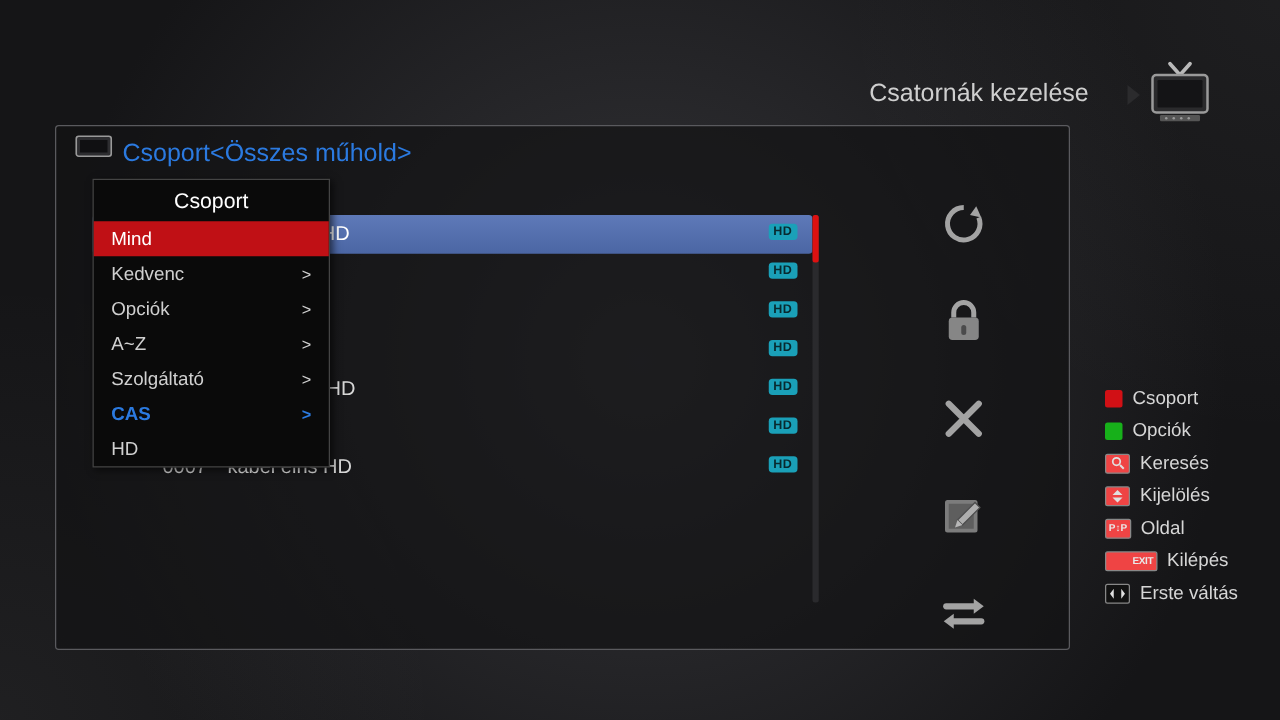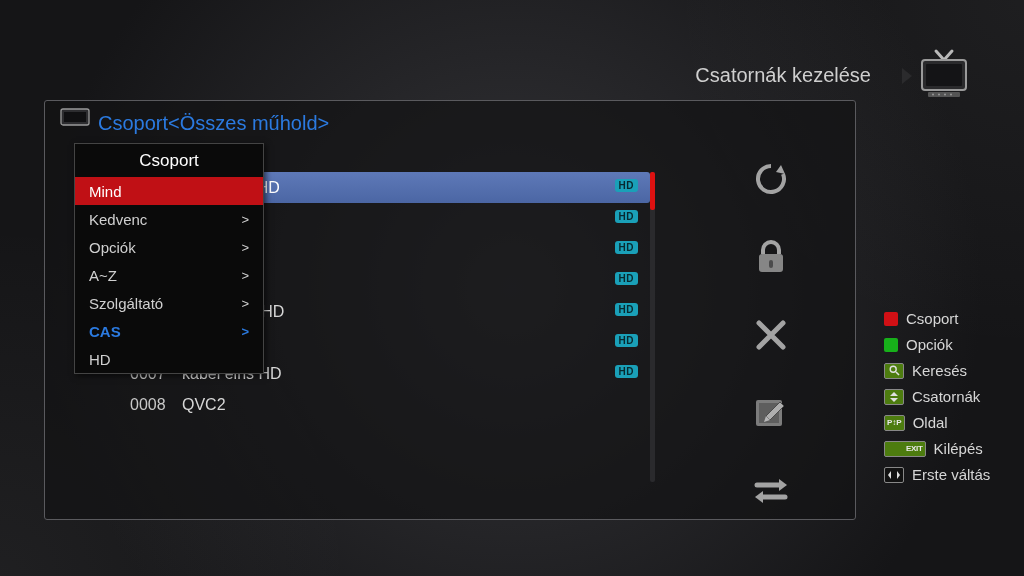--- a/index.html
+++ b/index.html
@@ -79,21 +79,21 @@
 }
 .action-icon { width:42px; height:42px; display:flex; align-items:center; justify-content:center; opacity:0.85; }
 
 .legend {
   position:absolute; right:20px; top:310px; width:120px;
   display:flex; flex-direction:column; gap:9px; font-size:15px; color:#d6d6d6;
 }
 .legend-row { display:flex; align-items:center; gap:8px; }
 .swatch { width:14px; height:14px; border-radius:2px; }
 .key-badge {
-  min-width:20px; height:16px; background:#4d7c0f; border:1px solid #888; border-radius:2px;
+  min-width:20px; height:16px; background:#ef4444; border:1px solid #888; border-radius:2px;
   display:flex; align-items:center; justify-content:center; font-size:9px; font-weight:bold;
   padding:0 2px; color:#e8e8e8;
 }
 .key-badge.pip { font-size:8px; }
 .key-badge.exit { font-size:8px; letter-spacing:-0.3px;padding-left:21px; }
 .arrow-badge {
   width:20px; height:16px; background:#111; border:1px solid #888; border-radius:2px;
   display:flex; align-items:center; justify-content:center;
 }
 </style>
@@ -156,24 +156,20 @@
     <div class="channel-row">
       <span class="ch-num">0006</span>
       <span class="ch-name">RTL2 HD</span>
       <span class="hd-badge">HD</span>
     </div>
     <div class="channel-row">
       <span class="ch-num">0007</span>
       <span class="ch-name">kabel eins HD</span>
       <span class="hd-badge">HD</span>
     </div>
-    <div class="channel-row">
-      <span class="ch-num">0008</span>
-      <span class="ch-name">QVC2</span>
-    </div>
   </div>
 
 <div class="scrollbar">
   <div class="scroll-thumb"></div>
 </div>
 
 <div class="popup">
   <div class="popup-title">Csoport</div>
   <div id="popup-items">
       <div class="popup-item sel">
@@ -259,21 +255,21 @@
         </svg>
     </div>
     <span>Keresés</span>
   </div>
   <div class="legend-row">
     <div class="key-badge">
       <svg width="10" height="12" viewBox="0 0 10 12">
           <path d="M5 1 L9 5 L1 5 Z M5 11 L1 7 L9 7 Z" fill="#e0e0e0"></path>
         </svg>
     </div>
-    <span>Csatornák</span>
+    <span>Kijelölés</span>
   </div>
   <div class="legend-row">
     <div class="key-badge pip">P↕P</div>
     <span>Oldal</span>
   </div>
   <div class="legend-row">
     <div class="key-badge exit">EXIT</div>
     <span>Kilépés</span>
   </div>
   <div class="legend-row">

